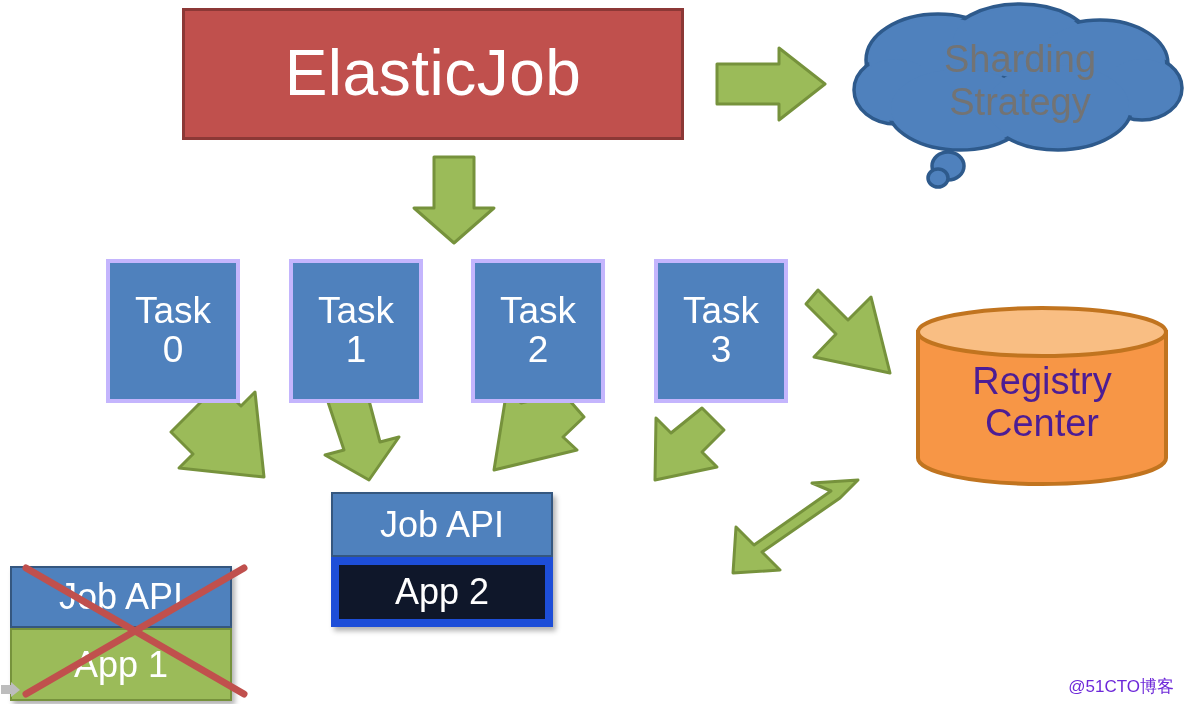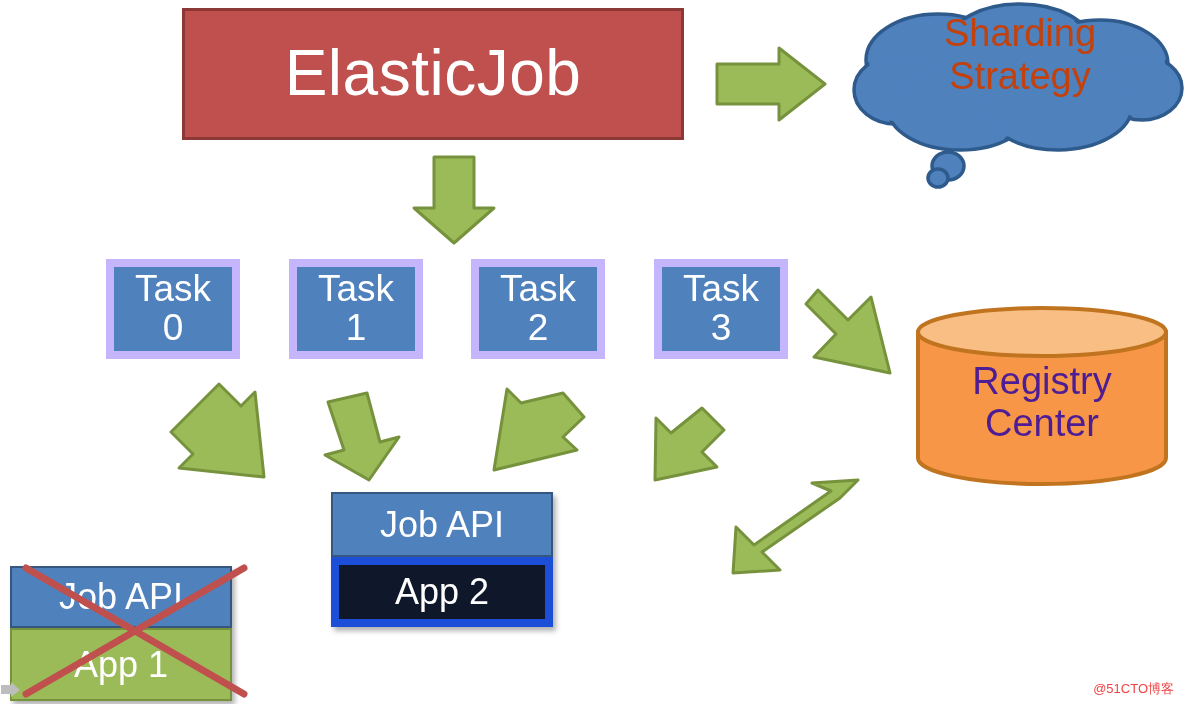--- a/index.html
+++ b/index.html
@@ -38,23 +38,23 @@
     height: 132px;
     background: #C0504D;
     border: 3px solid #8C3836;
     font-size: 64px;
     letter-spacing: 0.5px;
   }
 
   
   .task-box {
     width: 134px;
-    height: 100px;
+    height: 144px;
     background: #4F81BD;
-    border: 8px solid #c4b5fd;
+    border: 4px solid #c4b5fd;
     font-size: 37px;
     top: 259px;
   }
   #task-0 { left: 106px; }
   #task-1 { left: 289px; }
   #task-2 { left: 471px; }
   #task-3 { left: 654px; }
 
   
   #app2-stack {
@@ -119,25 +119,25 @@
   #cloud-shape {
     position: absolute;
     left: 852px;
     top: 2px;
     width: 332px;
     height: 190px;
   }
   #cloud-label {
     position: absolute;
     left: 880px;
-    top: 5px;
+    top: 31px;
     width: 280px;
     height: 100px;
     font-size: 38px;
-    color: #c2410c;
+    color: #737373;
     display: flex;
     align-items: center;
     justify-content: center;
     text-align: center;
     white-space: pre-line;
     line-height: 1.12;
   }
 
   
   #cylinder-shape {
@@ -168,22 +168,22 @@
     left: 0; top: 0;
     width: 1184px;
     height: 704px;
     pointer-events: none;
   }
 
   #watermark {
     position: absolute;
     right: 10px;
     bottom: 6px;
-    font-size: 13px;
-    color: #ef4444;
+    font-size: 17px;
+    color: #6d28d9;
     margin-top: 32px;
   }
   #corner-marker {
     position: absolute;
     left: 0px;
     bottom: 6px;
     width: 22px;
     height: 16px;
   }
 </style>

